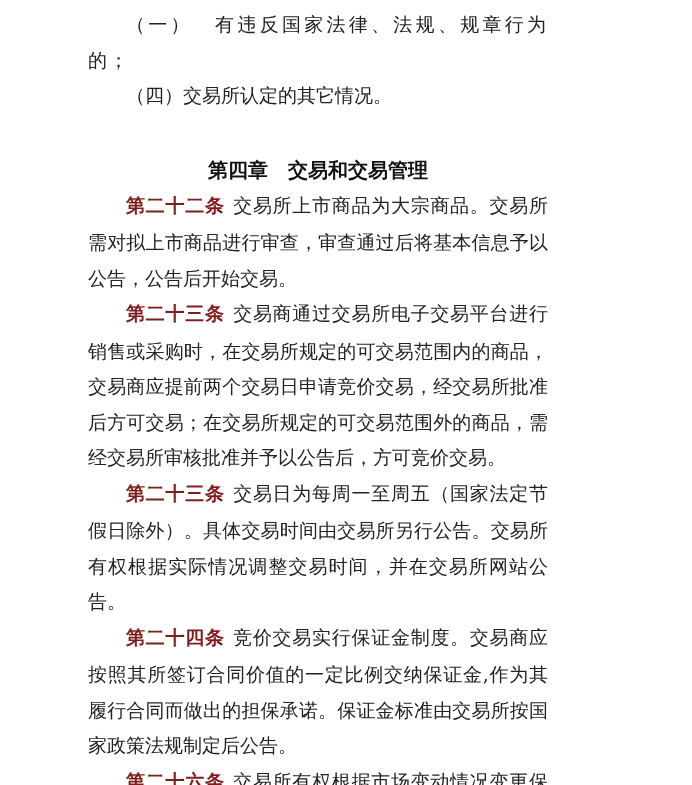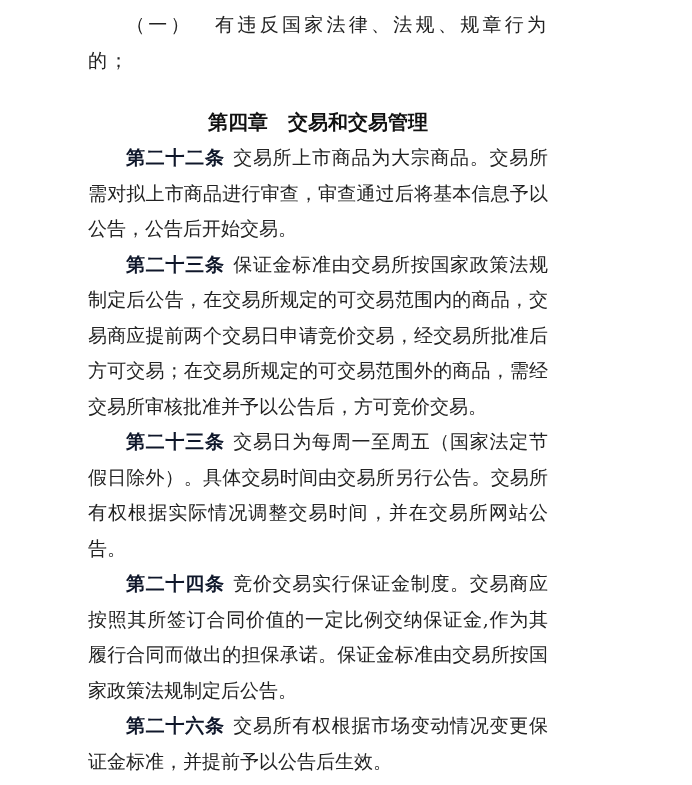--- a/index.html
+++ b/index.html
@@ -24,48 +24,49 @@
     line-height: 35.5px;
     text-align: justify;
     text-indent: 2em;
     word-break: normal;
     overflow-wrap: break-word;
   }
   .clause.spread {
     letter-spacing: 2px;
   }
   .chapter {
-    margin: 26px 0 0 0;
+    margin: 38px 0 0 0;
     font-size: 20px;
     line-height: 36px;
     font-weight: bold;
     text-align: center;
     text-indent: 0;
     color: #111111;
     font-family: "DejaVu Sans", "Liberation Sans", sans-serif;
   }
   .article-label {
     font-weight: bold;
-    color: #0f172a;
-    font-family: Liberation Serif, serif;
+    color: #7f1d1d;
+    font-family: Liberation Mono, monospace;
     margin-right: 0.45em;
   }
 </style>
 </head>
 <body>
 
 <div class="page">
 
   <p class="para clause spread">（一）　有违反国家法律、法规、规章行为的；</p>
+  <p class="para clause">（四）交易所认定的其它情况。</p>
 
   <p class="para chapter">第四章　交易和交易管理</p>
 
   <p class="para article"><span class="article-label">第二十二条</span><span>交易所上市商品为大宗商品。交易所需对拟上市商品进行审查，审查通过后将基本信息予以公告，公告后开始交易。</span></p>
 
-  <p class="para article"><span class="article-label">第二十三条</span><span>保证金标准由交易所按国家政策法规制定后公告，在交易所规定的可交易范围内的商品，交易商应提前两个交易日申请竞价交易，经交易所批准后方可交易；在交易所规定的可交易范围外的商品，需经交易所审核批准并予以公告后，方可竞价交易。</span></p>
+  <p class="para article"><span class="article-label">第二十三条</span><span>交易商通过交易所电子交易平台进行销售或采购时，在交易所规定的可交易范围内的商品，交易商应提前两个交易日申请竞价交易，经交易所批准后方可交易；在交易所规定的可交易范围外的商品，需经交易所审核批准并予以公告后，方可竞价交易。</span></p>
 
   <p class="para article"><span class="article-label">第二十三条</span><span>交易日为每周一至周五（国家法定节假日除外）。具体交易时间由交易所另行公告。交易所有权根据实际情况调整交易时间，并在交易所网站公告。</span></p>
 
   <p class="para article"><span class="article-label">第二十四条</span><span>竞价交易实行保证金制度。交易商应按照其所签订合同价值的一定比例交纳保证金,作为其履行合同而做出的担保承诺。保证金标准由交易所按国家政策法规制定后公告。</span></p>
 
   <p class="para article"><span class="article-label">第二十六条</span><span>交易所有权根据市场变动情况变更保证金标准，并提前予以公告后生效。</span></p>
 
 </div>
 
 </body></html>

